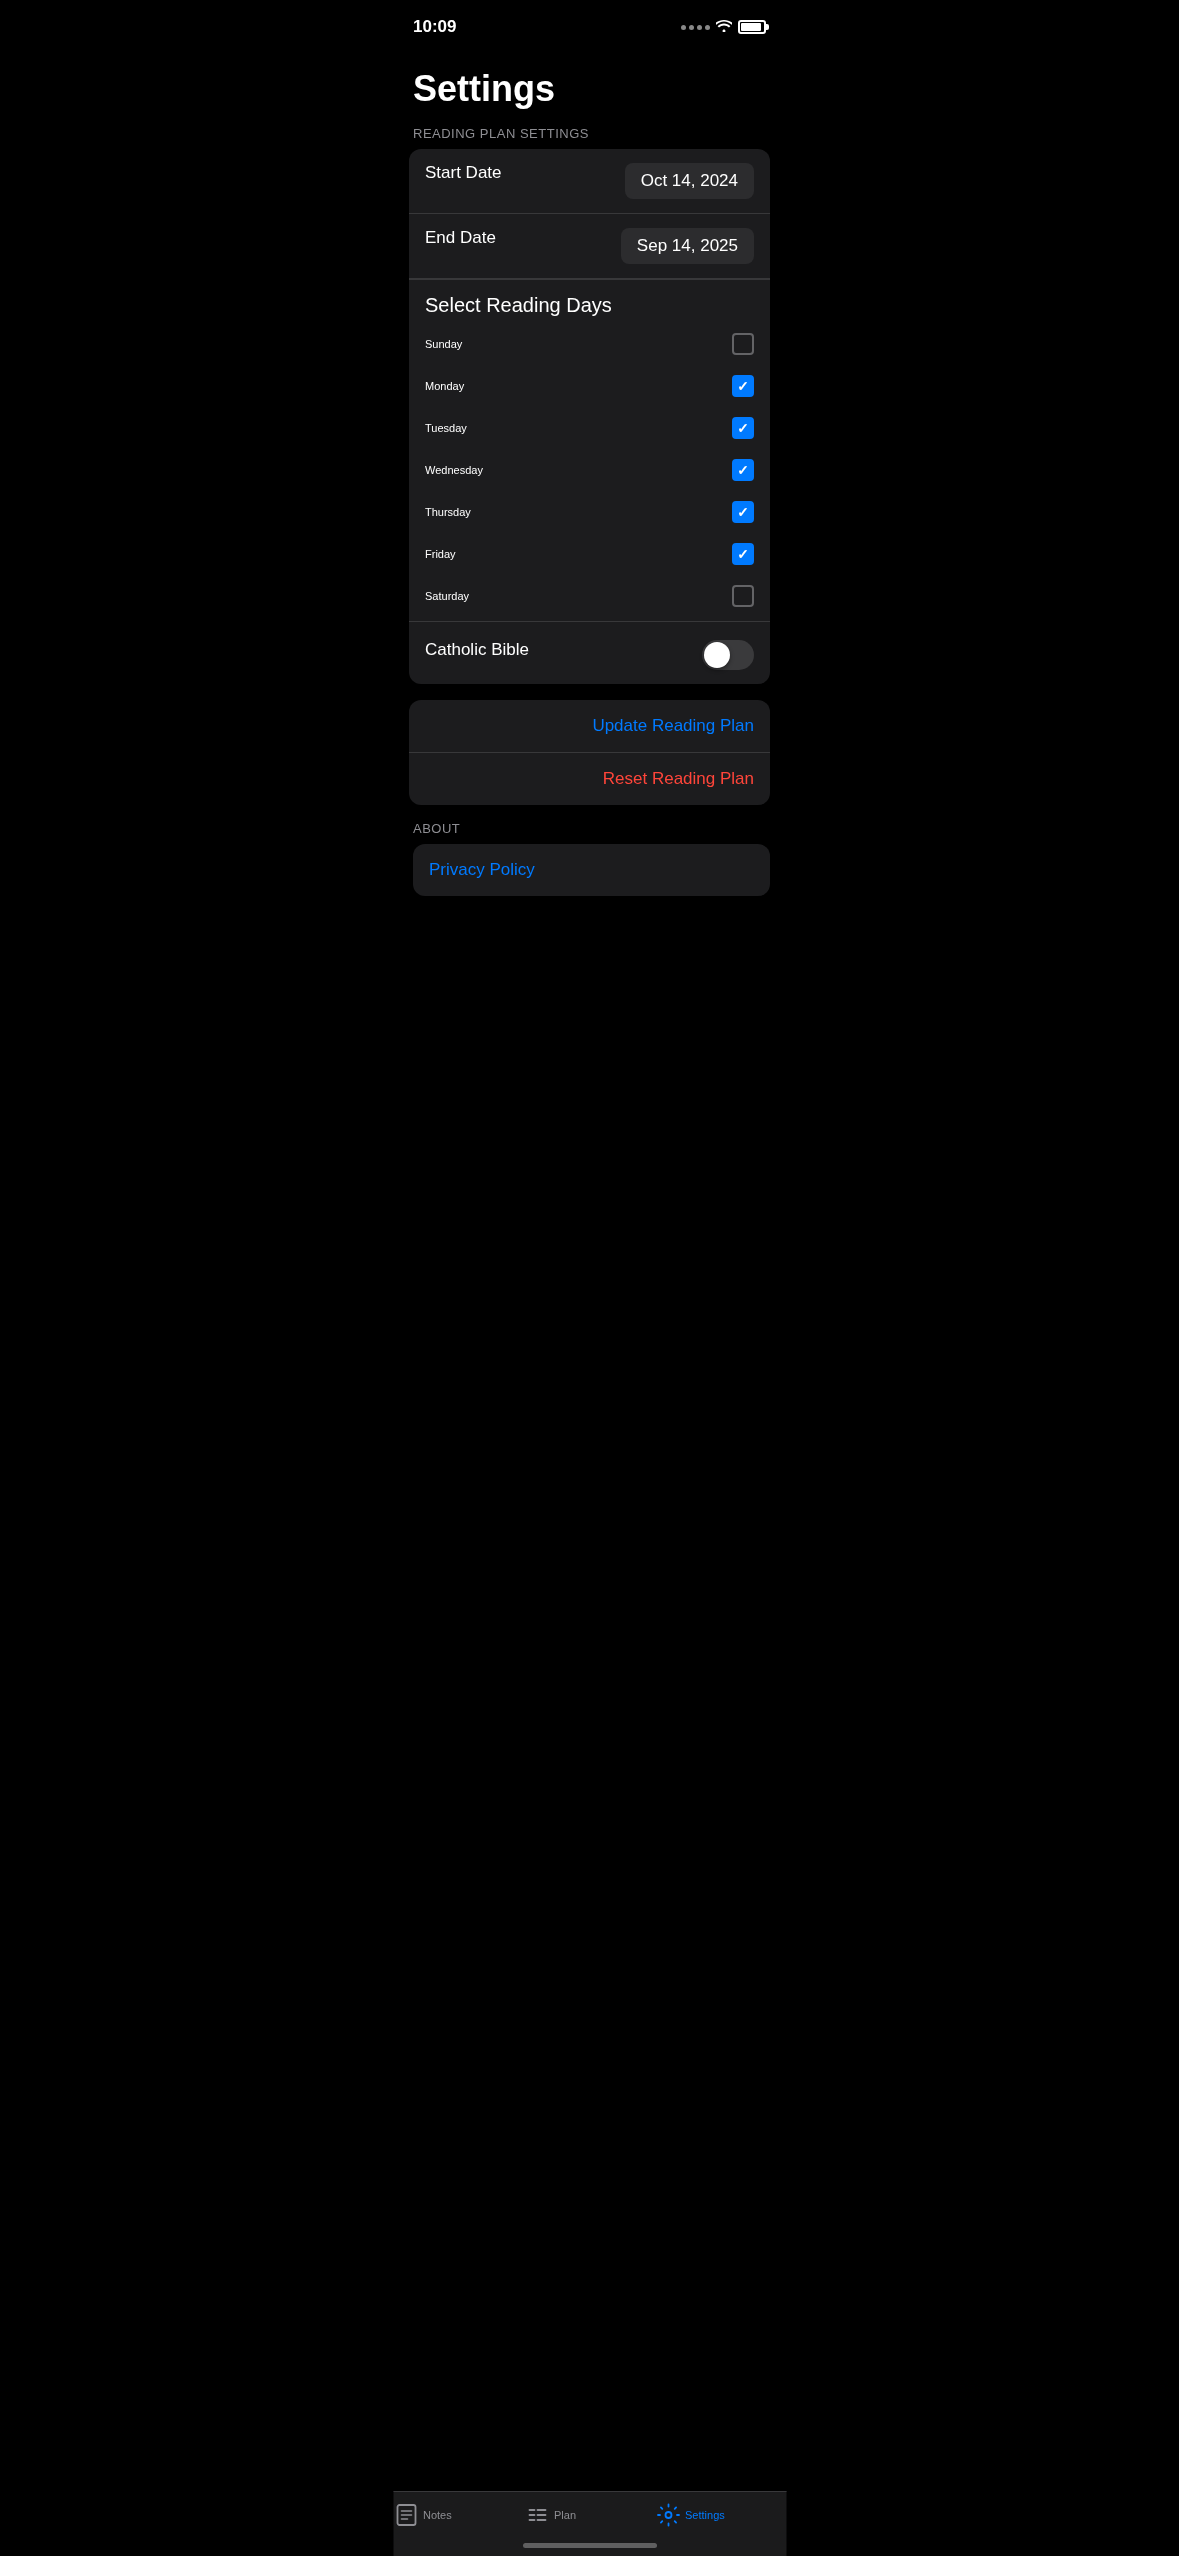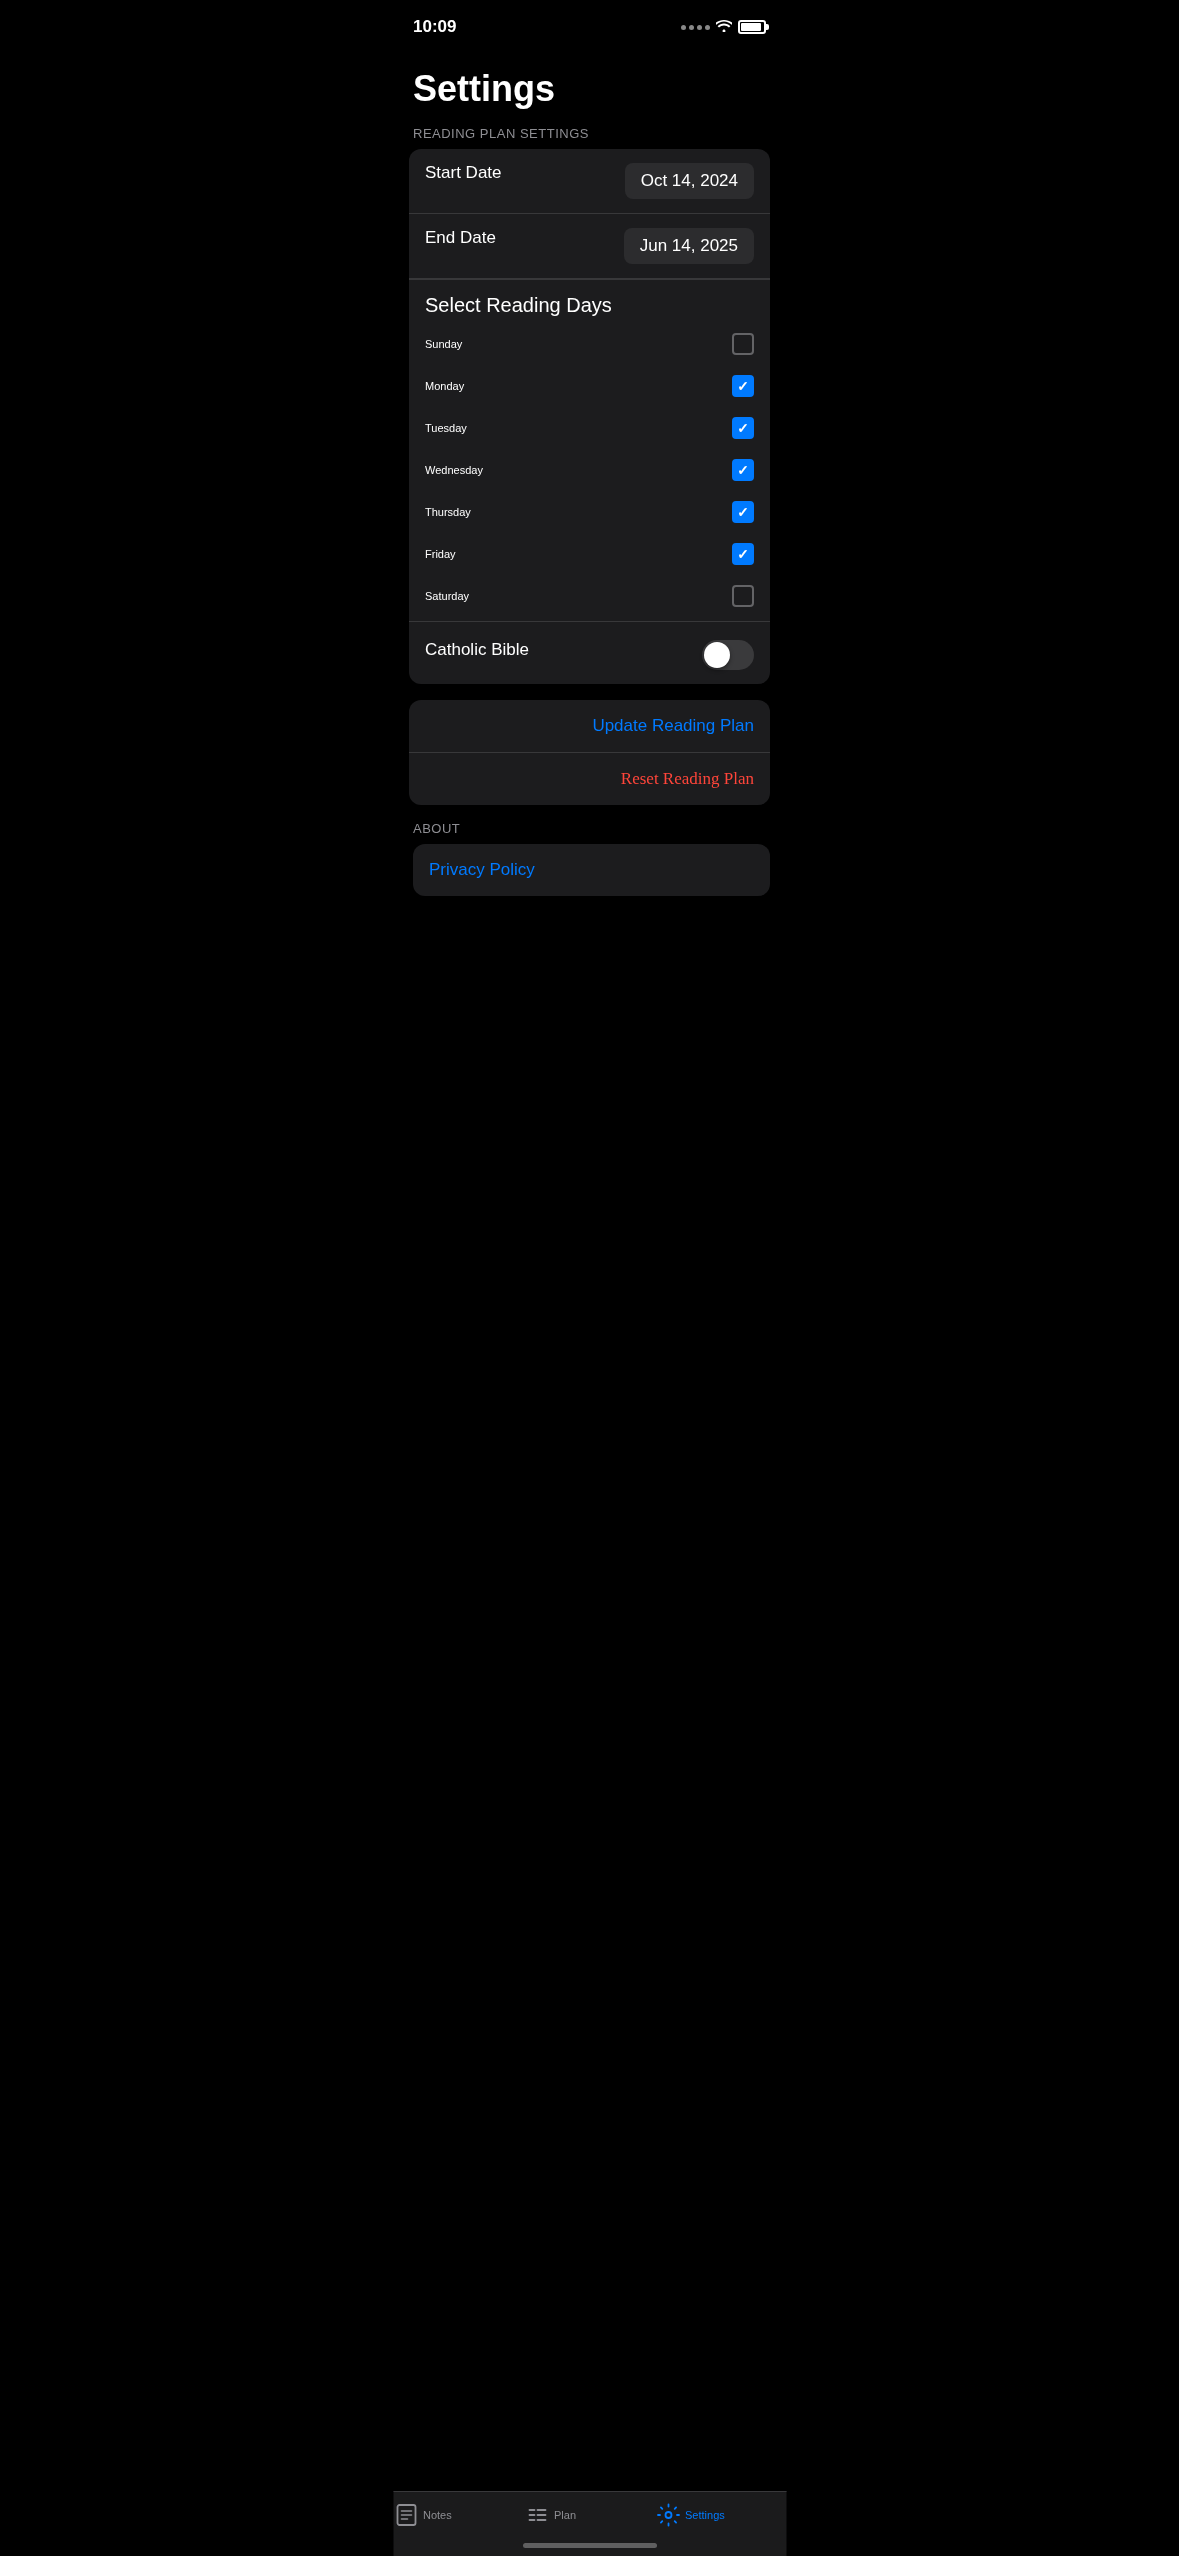--- a/index.html
+++ b/index.html
@@ -213,21 +213,20 @@
       text-align: right;
     }
 
     .action-row {
       padding: 16px 16px;
       border-bottom: 1px solid #38383a;
     }
 
     .action-row:last-child {
       border-bottom: none;
-      font-family: Liberation Serif, serif;
     }
 
     .action-text-blue {
       font-size: 17px;
       color: #007aff;
       font-weight: 400;
     }
 
     .action-text-red {
       font-size: 17px;
@@ -346,21 +345,21 @@
 
   <div class="card">
 
     <div class="card-row">
       <span class="row-label">Start Date</span>
       <span class="date-pill">Oct 14, 2024</span>
     </div>
 
     <div class="card-row">
       <span class="row-label">End Date</span>
-      <span class="date-pill">Jun 14, 2025</span>
+      <span class="date-pill">Sep 14, 2025</span>
     </div>
 
     <div style="height:1px;background:#38383a;"></div>
 
     <div class="section-header-row">
       <span class="section-header-label">Select Reading Days</span>
     </div>
 
     <div class="day-row">
       <span class="day-label">Sunday</span>

